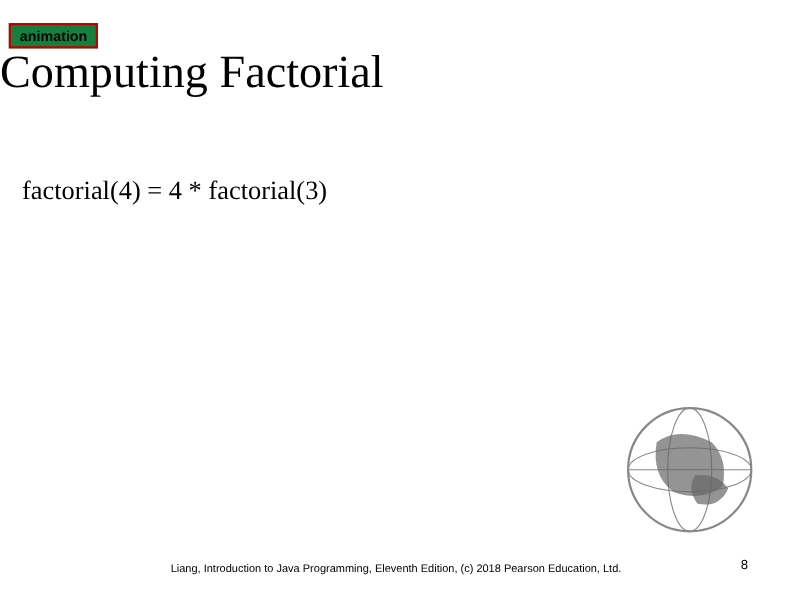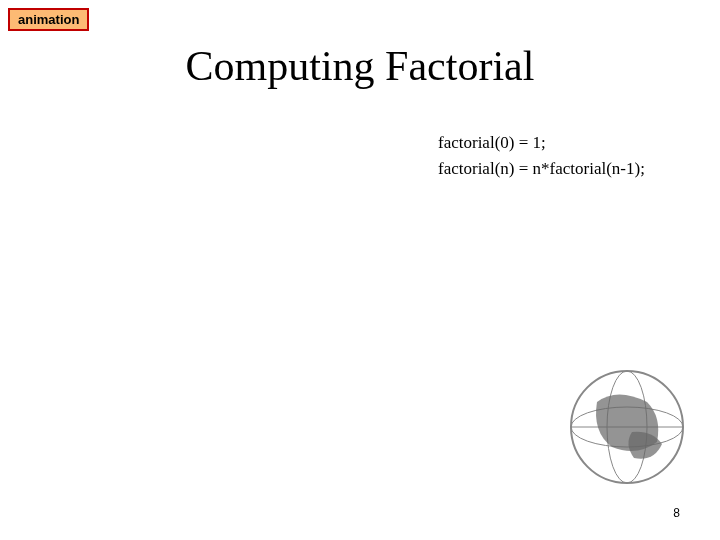--- a/index.html
+++ b/index.html
@@ -1,26 +1,26 @@
 <!DOCTYPE html>
 <html><head>
 <meta charset="utf-8">
 <style>
   * { box-sizing: border-box; margin: 0; padding: 0; }
   html, body { width: 720px; height: 540px; background: #fff; font-family: "Times New Roman", Times, serif; color: #000; overflow: hidden; }
   .slide { position: relative; width: 720px; height: 540px; }
   .animation-badge {
-    position: absolute; left: 8px; top: 8px;
+    position: absolute; left: 8px; top: 21px;
     border: 2px solid #c00000; padding: 2px 8px;
     font-family: Arial, Helvetica, sans-serif; font-size: 13px; font-weight: bold;
-    background: #fdba74;
+    background: #15803d;
   }
   .title {
     position: absolute; left: 0; right: 0; top: 42px;
-    text-align: center; font-size: 42px; font-weight: 400;
+    font-size: 42px; font-weight: 400;
   }
   .calc {
     position: absolute; left: 20px; top: 156px;
     font-size: 24px; line-height: 1.55;
   }
   .calc-line { white-space: pre; }
   .basecase {
     position: absolute; left: 438px; top: 130px;
     font-size: 17px; line-height: 1.5;
   }
@@ -41,34 +41,32 @@
 </head>
 <body>
 
 <div class="slide">
 
   <div class="animation-badge">animation</div>
 
   <div class="title">Computing Factorial</div>
 
   <div class="calc">
+    <div class="calc-line">factorial(4) = 4 * factorial(3)</div>
   </div>
 
-  <div class="basecase">
-    <div>factorial(0) = 1;</div>
-    <div>factorial(n) = n*factorial(n-1);</div>
-  </div>
 
   <svg class="globe" viewBox="0 0 130 130">
     <circle cx="65" cy="65" r="56" fill="none" stroke="#888" stroke-width="2"></circle>
     <ellipse cx="65" cy="65" rx="56" ry="20" fill="none" stroke="#888" stroke-width="1"></ellipse>
     <ellipse cx="65" cy="65" rx="20" ry="56" fill="none" stroke="#888" stroke-width="1"></ellipse>
     <line x1="9" y1="65" x2="121" y2="65" stroke="#888" stroke-width="1"></line>
     <path d="M35 40 Q55 25 85 40 Q100 55 95 80 Q75 95 50 85 Q30 70 35 40 Z" fill="#666" opacity="0.7"></path>
     <path d="M70 70 Q90 68 100 82 Q92 100 72 96 Q62 82 70 70 Z" fill="#666" opacity="0.7"></path>
   </svg>
 
   <div class="footer">
+    <div class="copy">Liang, Introduction to Java Programming, Eleventh Edition, (c) 2018 Pearson Education, Ltd.</div>
   </div>
 
   <div class="pagenum">8</div>
 
 </div>
 
 </body></html>

